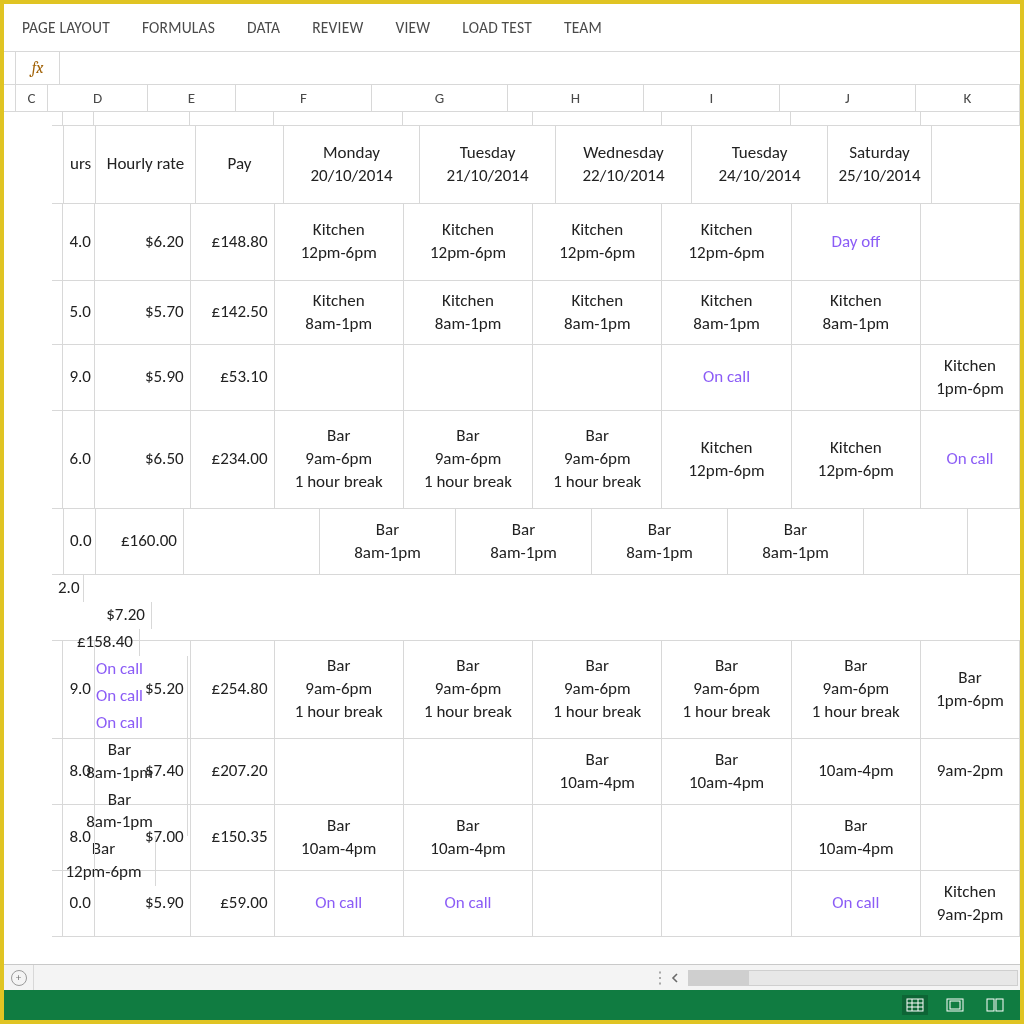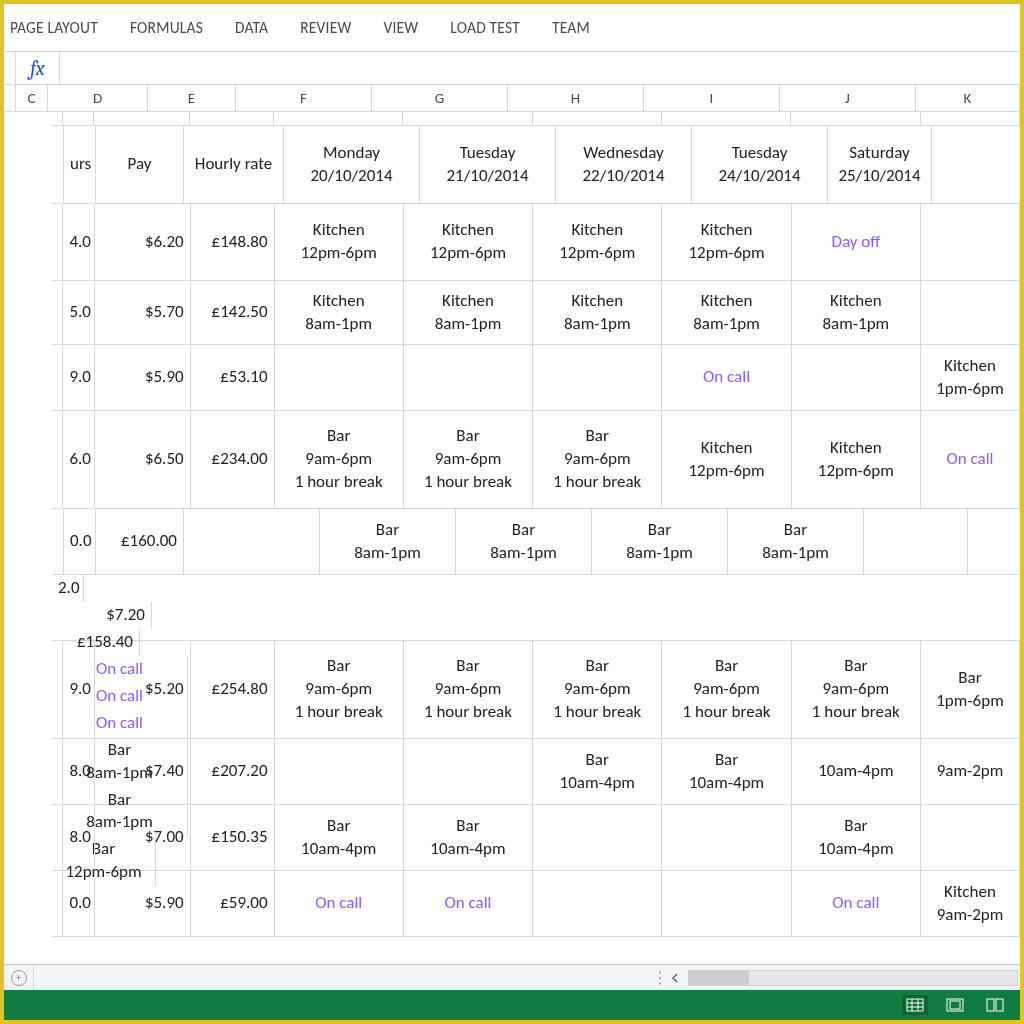--- a/index.html
+++ b/index.html
@@ -1,24 +1,24 @@
 <!DOCTYPE html>
 <html><head>
 <meta charset="utf-8">
 <style>
   * { box-sizing: border-box; margin: 0; padding: 0; }
   html, body { width: 1024px; height: 1024px; overflow: hidden; font-family: "Segoe UI", Calibri, Arial, sans-serif; background: #fff; }
   .frame { width: 1024px; height: 1024px; border: 4px solid #e0c423; background: #fff; display: flex; flex-direction: column; }
   
-  .ribbon-tabs { display: flex; gap: 32px; padding: 14px 4px 14px 6px; font-size: 15.5px; color: #4a4a4a; letter-spacing: .2px; }
+  .ribbon-tabs { display: flex; gap: 32px; padding: 14px 4px 14px 18px; font-size: 15.5px; color: #4a4a4a; letter-spacing: .2px; }
   .ribbon-tabs span { cursor: default; }
   
   .fbar { display: flex; border-top: 1px solid #d8d8d8; border-bottom: 1px solid #d8d8d8; height: 34px; align-items: stretch; }
   .fbar .namebox { width: 12px; border-right: 1px solid #d8d8d8; }
-  .fbar .fx { width: 44px; display: flex; align-items: center; justify-content: center; border-right: 1px solid #d8d8d8; color: #1d4ed8; font-style: italic; font-family: Cambria, Georgia, serif; font-size: 20px; }
+  .fbar .fx { width: 44px; display: flex; align-items: center; justify-content: center; border-right: 1px solid #d8d8d8; color: #a16207; font-style: italic; font-family: Cambria, Georgia, serif; font-size: 16px; }
   .fbar .input { flex: 1; display: flex; align-items: center; padding: 0 8px; color: #444; font-size: 14px; }
   
   .colheads { display: flex; border-bottom: 1px solid #d8d8d8; background: #fff; }
   .colheads .rowhead-stub { width: 12px; border-right: 1px solid #d8d8d8; }
   .colheads .ch { text-align: center; font-size: 15px; color: #4a4a4a; border-right: 1px solid #d8d8d8; padding: 4px 0; }
   .grid { flex: 1; overflow: hidden; margin-left: 48px; }
   .row { display: flex; border-bottom: 1px solid #d8d8d8; }
   .row .stub { width: 12px; border-right: 1px solid #d8d8d8; }
   .cell { border-right: 1px solid #d8d8d8; font-size: 17px; color: #222; display: flex; align-items: center; justify-content: center; text-align: center; padding: 2px 6px; line-height: 1.35; }
   .cell .inner { width: 100%; }
@@ -98,25 +98,25 @@
       <div class="cell w-I"></div>
         <div class="cell w-J"></div>
         <div class="cell w-K"></div>
     </div>
 
     <div class="row hdr">
       <div class="stub"></div>
       <div class="cell w-C right">
           <span class="inner">urs</span>
         </div>
+      <div class="cell w-D">
+          <span class="inner">Hourly rate</span>
+        </div>
       <div class="cell w-E">
           <span class="inner">Pay</span>
-        </div>
-      <div class="cell w-D">
-          <span class="inner">Hourly rate</span>
         </div>
       <div class="cell w-F">
           <span class="inner"><span>Monday</span><br><span>20/10/2014</span></span>
         </div>
       <div class="cell w-G">
           <span class="inner"><span>Tuesday</span><br><span>21/10/2014</span></span>
         </div>
       <div class="cell w-H">
           <span class="inner"><span>Wednesday</span><br><span>22/10/2014</span></span>
         </div>

